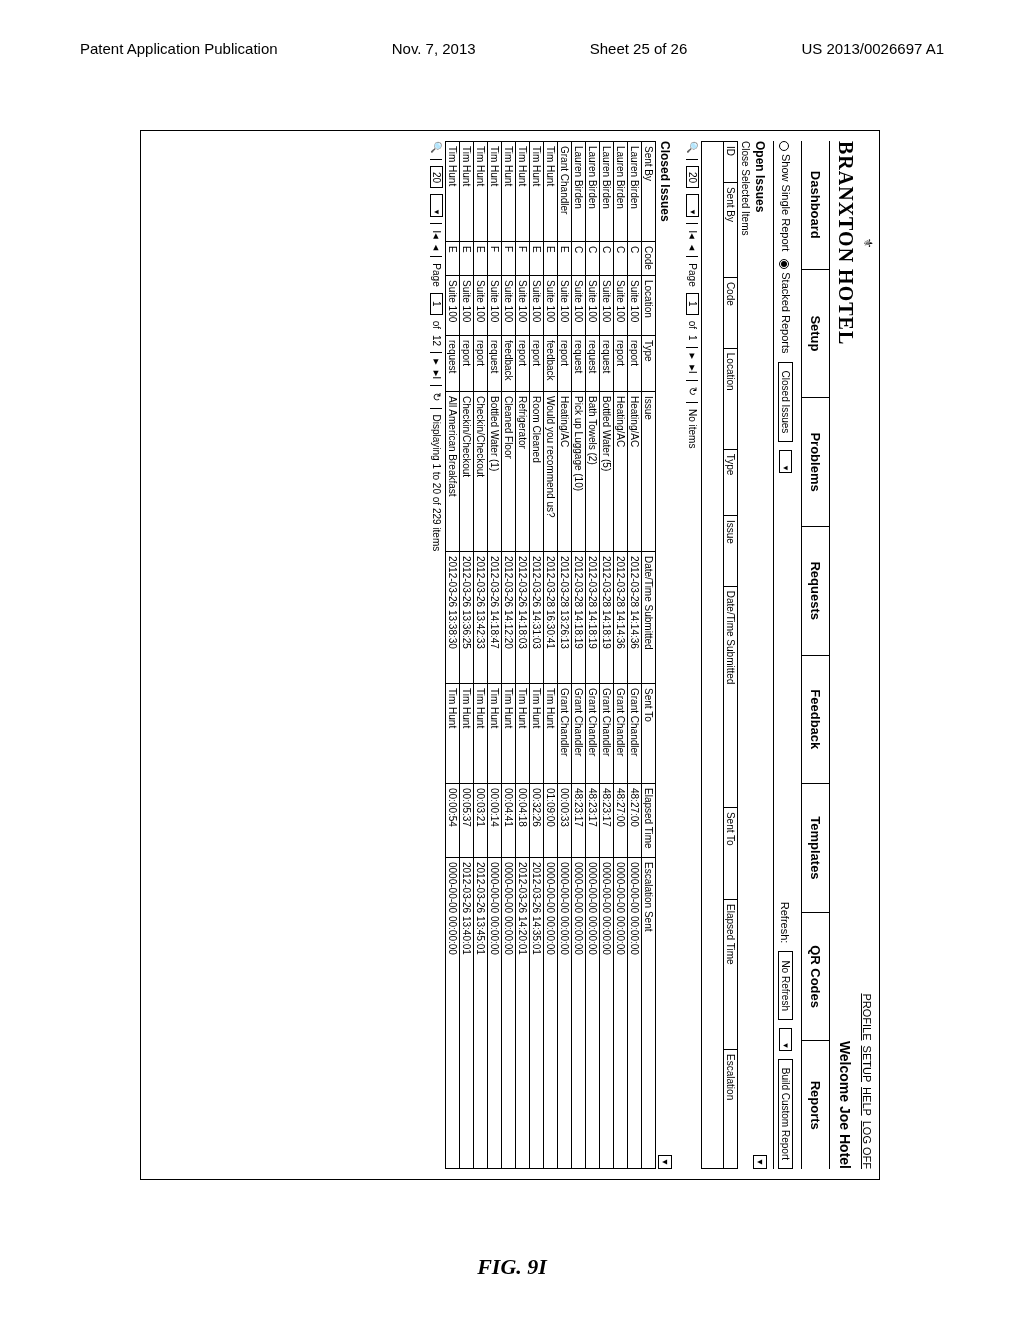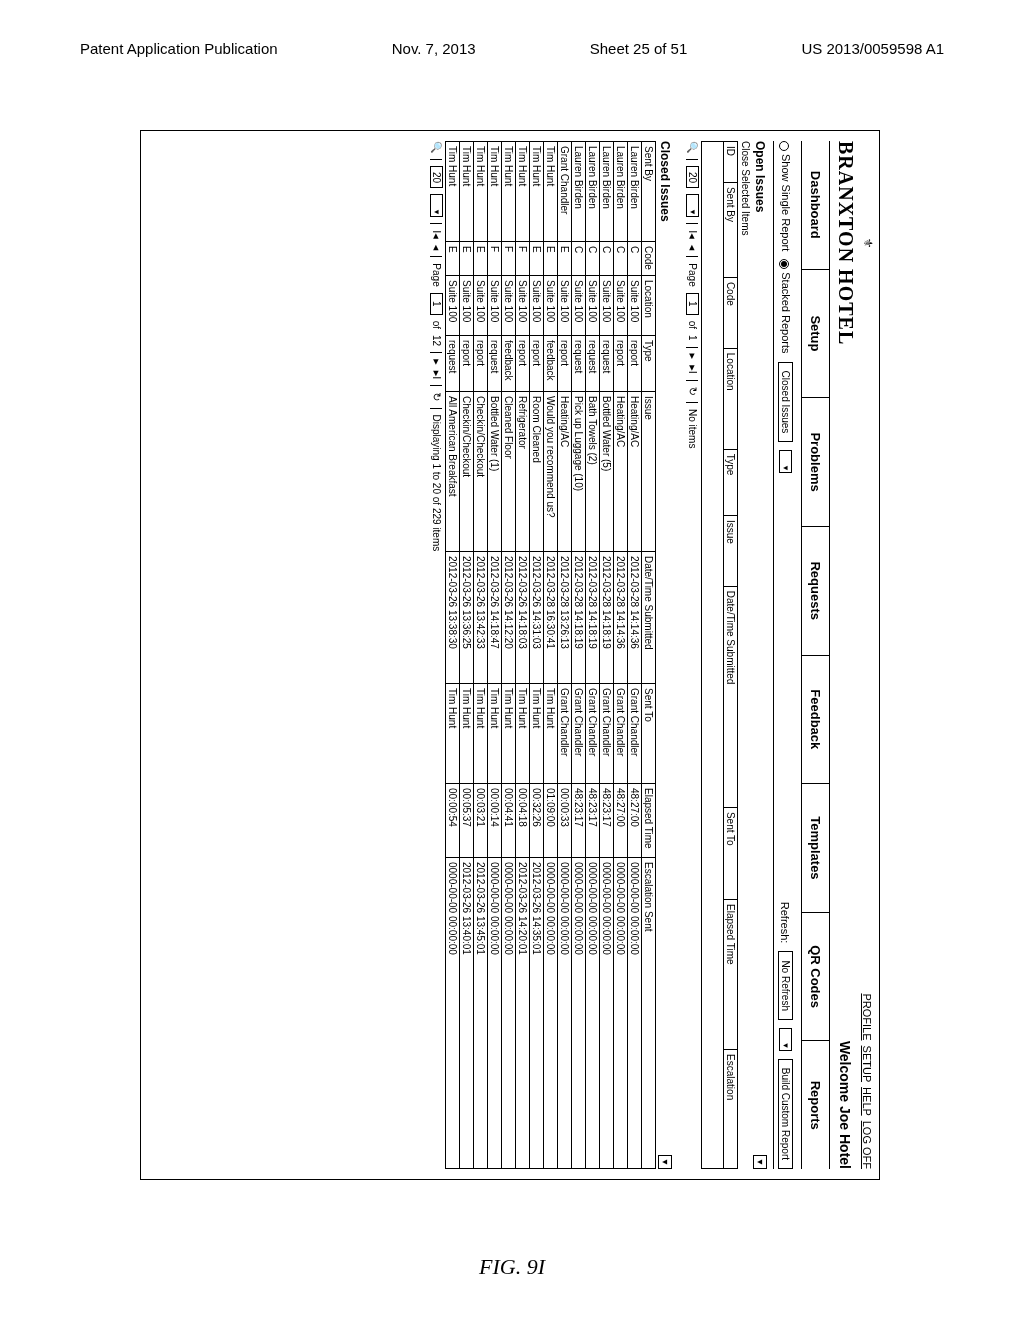--- a/index.html
+++ b/index.html
@@ -123,41 +123,41 @@
   }
   .pager .pgin { border: 1px solid #000; width: 22px; text-align: center; font-size: 10px; padding: 0 2px; }
   .pager .nav { font-size: 11px; }
   .pager .sep { border-left: 1px solid #000; height: 12px; }
   .fig-label {
     position: absolute;
     left: 0; right: 0;
     bottom: 40px;
     text-align: center;
     font-style: italic;
-    font-weight: 400;
+    font-weight: 700;
     font-size: 22px;
     font-family: "Times New Roman", serif;
   }
   .col-sentby { width: 100px; }
   .col-code { width: 34px; }
   .col-loc { width: 60px; }
   .col-type { width: 56px; }
   .col-issue { width: 160px; }
   .col-dt { width: 132px; }
   .col-sentto { width: 100px; }
   .col-elapsed { width: 74px; }
 </style>
 </head>
 <body>
 
 <div class="page-header">
   <span>Patent Application Publication</span>
   <span>Nov. 7, 2013</span>
-  <span>Sheet 25 of 51</span>
-  <span>US 2013/0059598 A1</span>
+  <span>Sheet 25 of 26</span>
+  <span>US 2013/0026697 A1</span>
 </div>
 
 <div class="page-content">
   <div class="rotwrap">
 
     <div class="topbar">
       <div>
         <div class="logo-orn">⚜</div>
         <div class="brand">BRANXTON HOTEL</div>
       </div>

